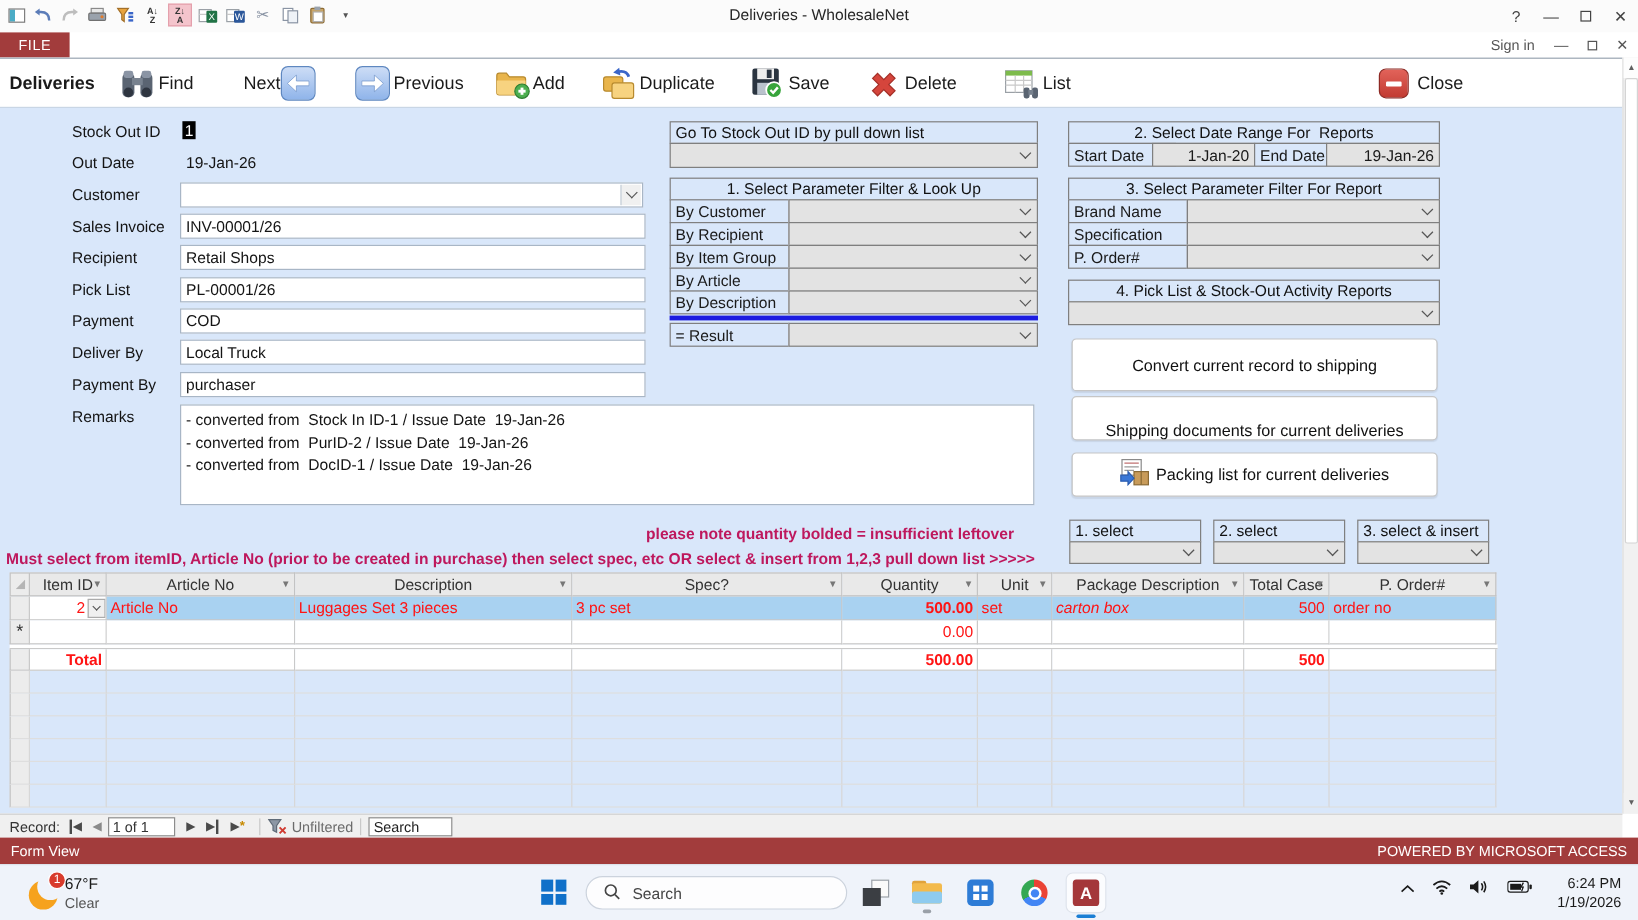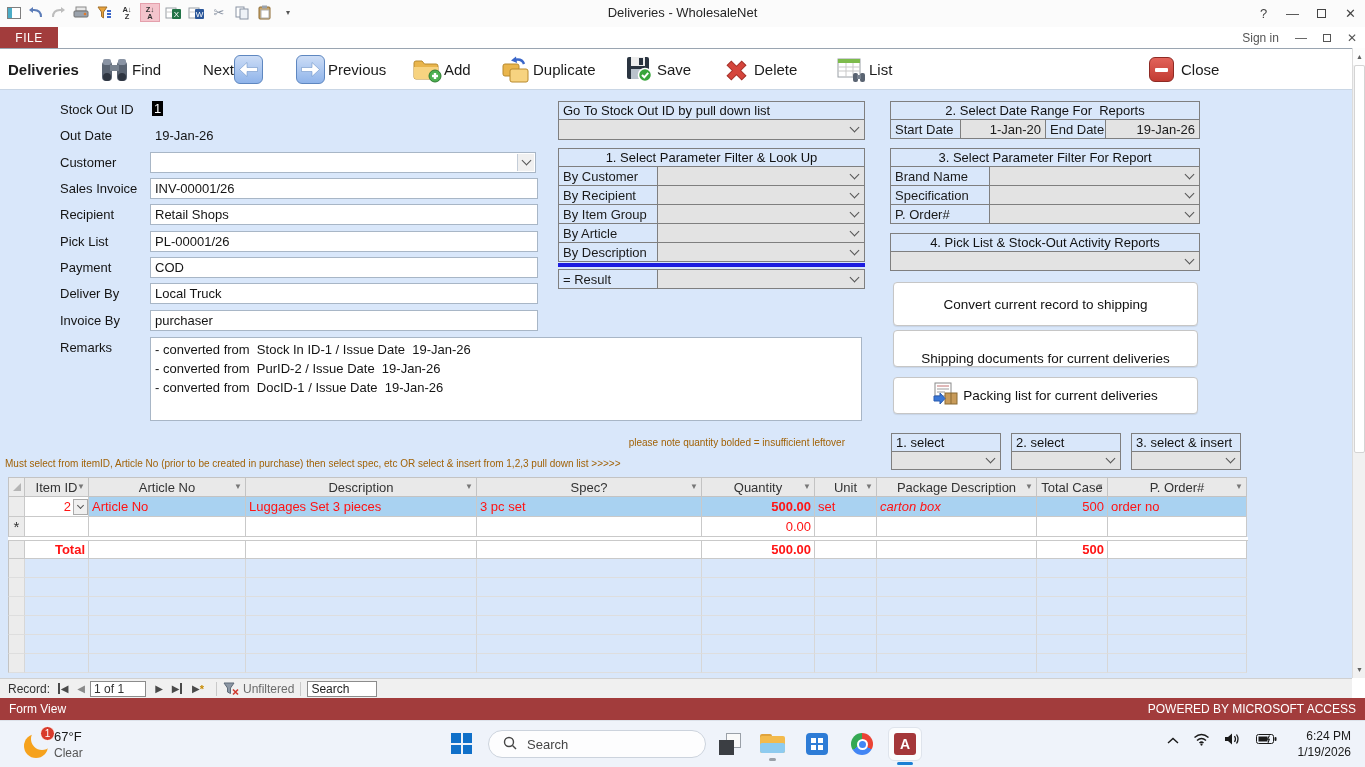--- a/index.html
+++ b/index.html
@@ -36,21 +36,21 @@
   .finput { position:absolute; height:21px; background:#fff; border:1px solid #a8b6c6; display:flex; align-items:center; padding:0 4px; font-size:13px; color:#141414; white-space:pre; }
   .chev { width:7px; height:7px; border-right:1.6px solid #555; border-bottom:1.6px solid #555; transform:rotate(45deg); margin-top:-4px; }
   .combobtn { position:absolute; right:1px; top:1px; bottom:1px; width:17px; background:#f0f0f0; border-left:1px solid #c4cdd8; display:flex; align-items:center; justify-content:center; }
   .phead { position:absolute; background:#d9e7fa; border:1px solid #7f7f7f; font-size:13px; color:#111; display:flex; align-items:center; justify-content:center; white-space:pre; }
   .phead.left { justify-content:flex-start; padding-left:4px; }
   .pcell { position:absolute; background:#d9e7fa; border:1px solid #7f7f7f; font-size:13px; display:flex; align-items:center; padding-left:4px; white-space:nowrap; }
   .pdd { position:absolute; background:#e3e3e3; border:1px solid #7f7f7f; display:flex; align-items:center; justify-content:flex-end; padding-right:6px; }
   .pval { position:absolute; background:#e3e3e3; border:1px solid #7f7f7f; font-size:13px; display:flex; align-items:center; justify-content:flex-end; padding-right:4px; }
   .bluebar { position:absolute; background:#1c1ce0; }
   .wbtn { position:absolute; background:#fff; border:1px solid #c6c6c6; border-radius:4px; box-shadow:0 1px 1px rgba(0,0,0,.08); font-size:13.5px; color:#111; display:flex; align-items:center; justify-content:center; gap:4px; }
-  .rednote { position:absolute; color:#a16207; font-size:10px; white-space:nowrap; }
+  .rednote { position:absolute; color:#be185d; font-size:13px; white-space:nowrap;font-weight:bold; }
 
   
   .sheet { position:absolute; left:8px; top:387px; width:1240px; }
   .srow { display:flex; }
   .hc { height:20px; background:#e9e9e9; border-right:1px solid #c3c3c3; border-top:1px solid #c3c3c3; border-bottom:1px solid #c3c3c3; display:flex; align-items:center; justify-content:center; font-size:13px; color:#333; position:relative; }
   .hc .sortarr { position:absolute; right:3px; top:4px; font-size:8px; color:#777; }
   .dc { height:20px; border-right:1px solid #c9c9c9; border-bottom:1px solid #c9c9c9; display:flex; align-items:center; padding:0 3px; font-size:13px; color:#ff1414; white-space:nowrap; overflow:hidden; }
   .dc.rt { justify-content:flex-end; }
   .sel { background:#a9d2f1; }
   .selw { background:#fff; }
@@ -312,21 +312,21 @@
 
     <span class="flabel" style="left:60px;top:144px;">Pick List</span>
     <div class="finput" style="left:150px;top:141px;width:388px;"><span>PL-00001/26</span></div>
 
     <span class="flabel" style="left:60px;top:170px;">Payment</span>
     <div class="finput" style="left:150px;top:167px;width:388px;"><span>COD</span></div>
 
     <span class="flabel" style="left:60px;top:196px;">Deliver By</span>
     <div class="finput" style="left:150px;top:193px;width:388px;"><span>Local Truck</span></div>
 
-    <span class="flabel" style="left:60px;top:223px;">Invoice By</span>
+    <span class="flabel" style="left:60px;top:223px;">Payment By</span>
     <div class="finput" style="left:150px;top:220px;width:388px;"><span>purchaser</span></div>
 
     <span class="flabel" style="left:60px;top:250px;">Remarks</span>
     <div class="finput" style="left:150px;top:247px;width:712px;height:84px;align-items:flex-start;flex-direction:column;justify-content:flex-start;padding-top:2px;line-height:19px;">
       <span>- converted from  Stock In ID-1 / Issue Date  19-Jan-26</span>
       <span>- converted from  PurID-2 / Issue Date  19-Jan-26</span>
       <span>- converted from  DocID-1 / Issue Date  19-Jan-26</span>
     </div>
 
     <div class="phead left" style="left:558px;top:11px;width:307px;height:19px;">Go To Stock Out ID by pull down list</div>

